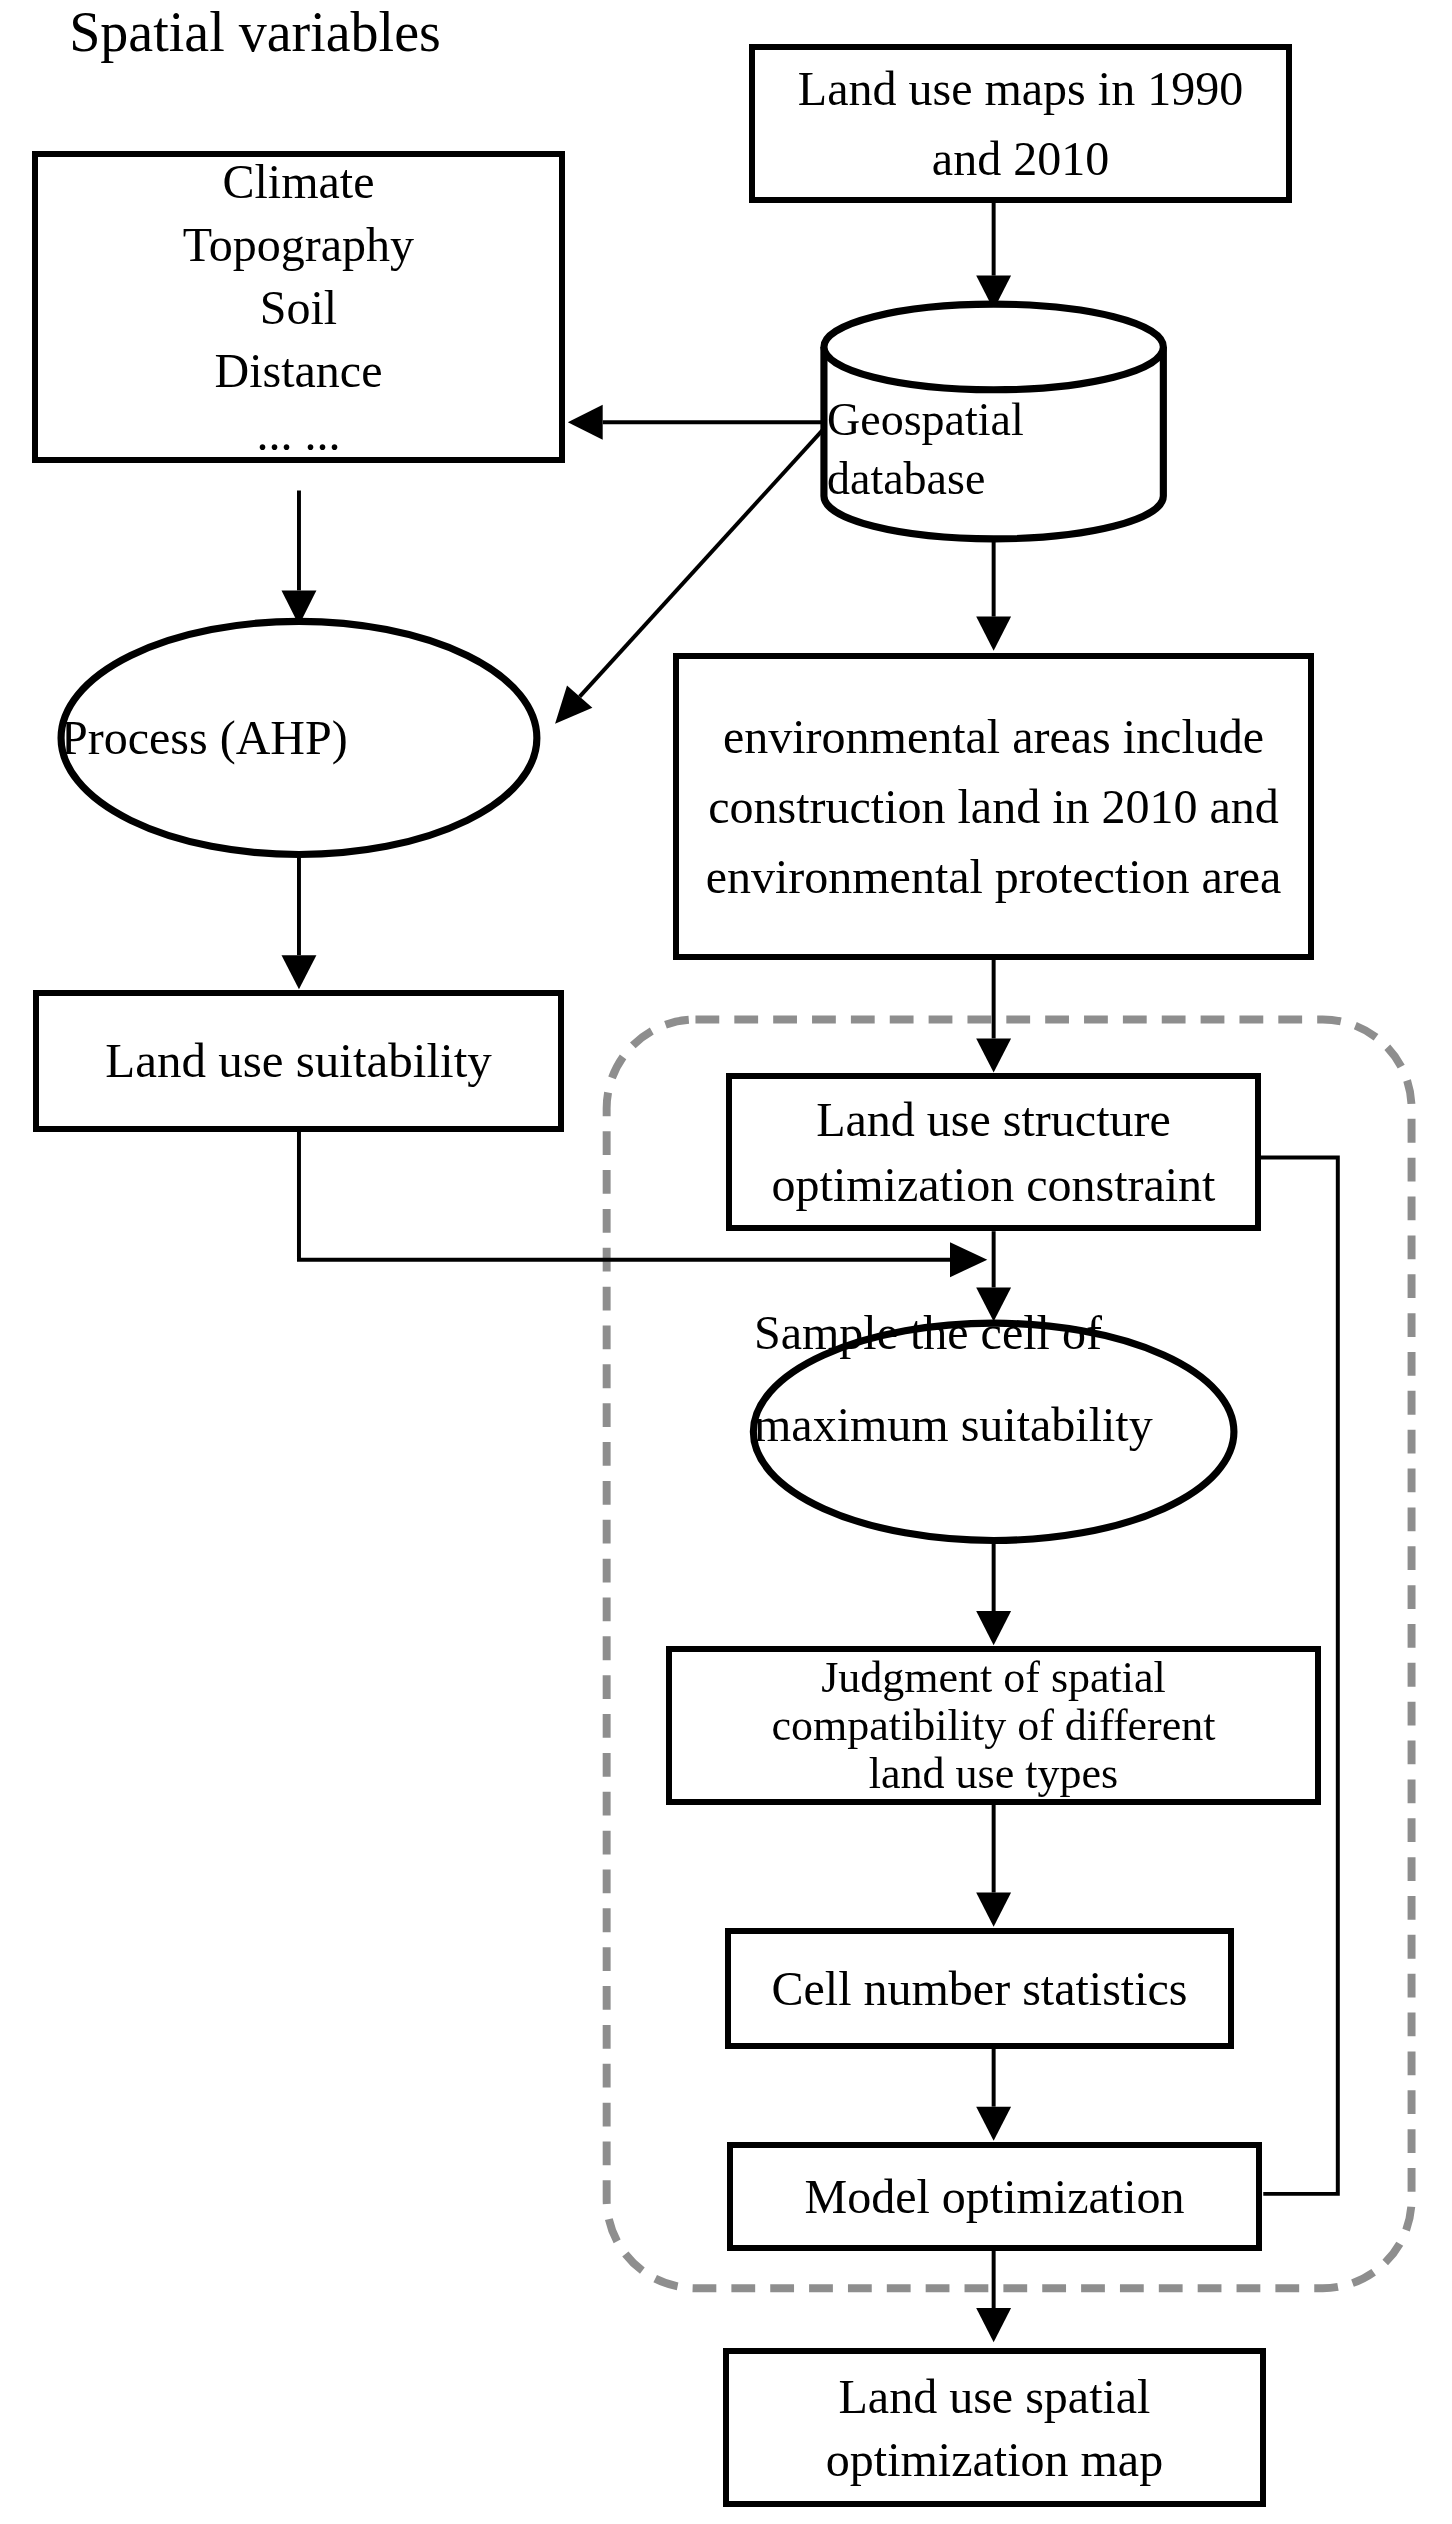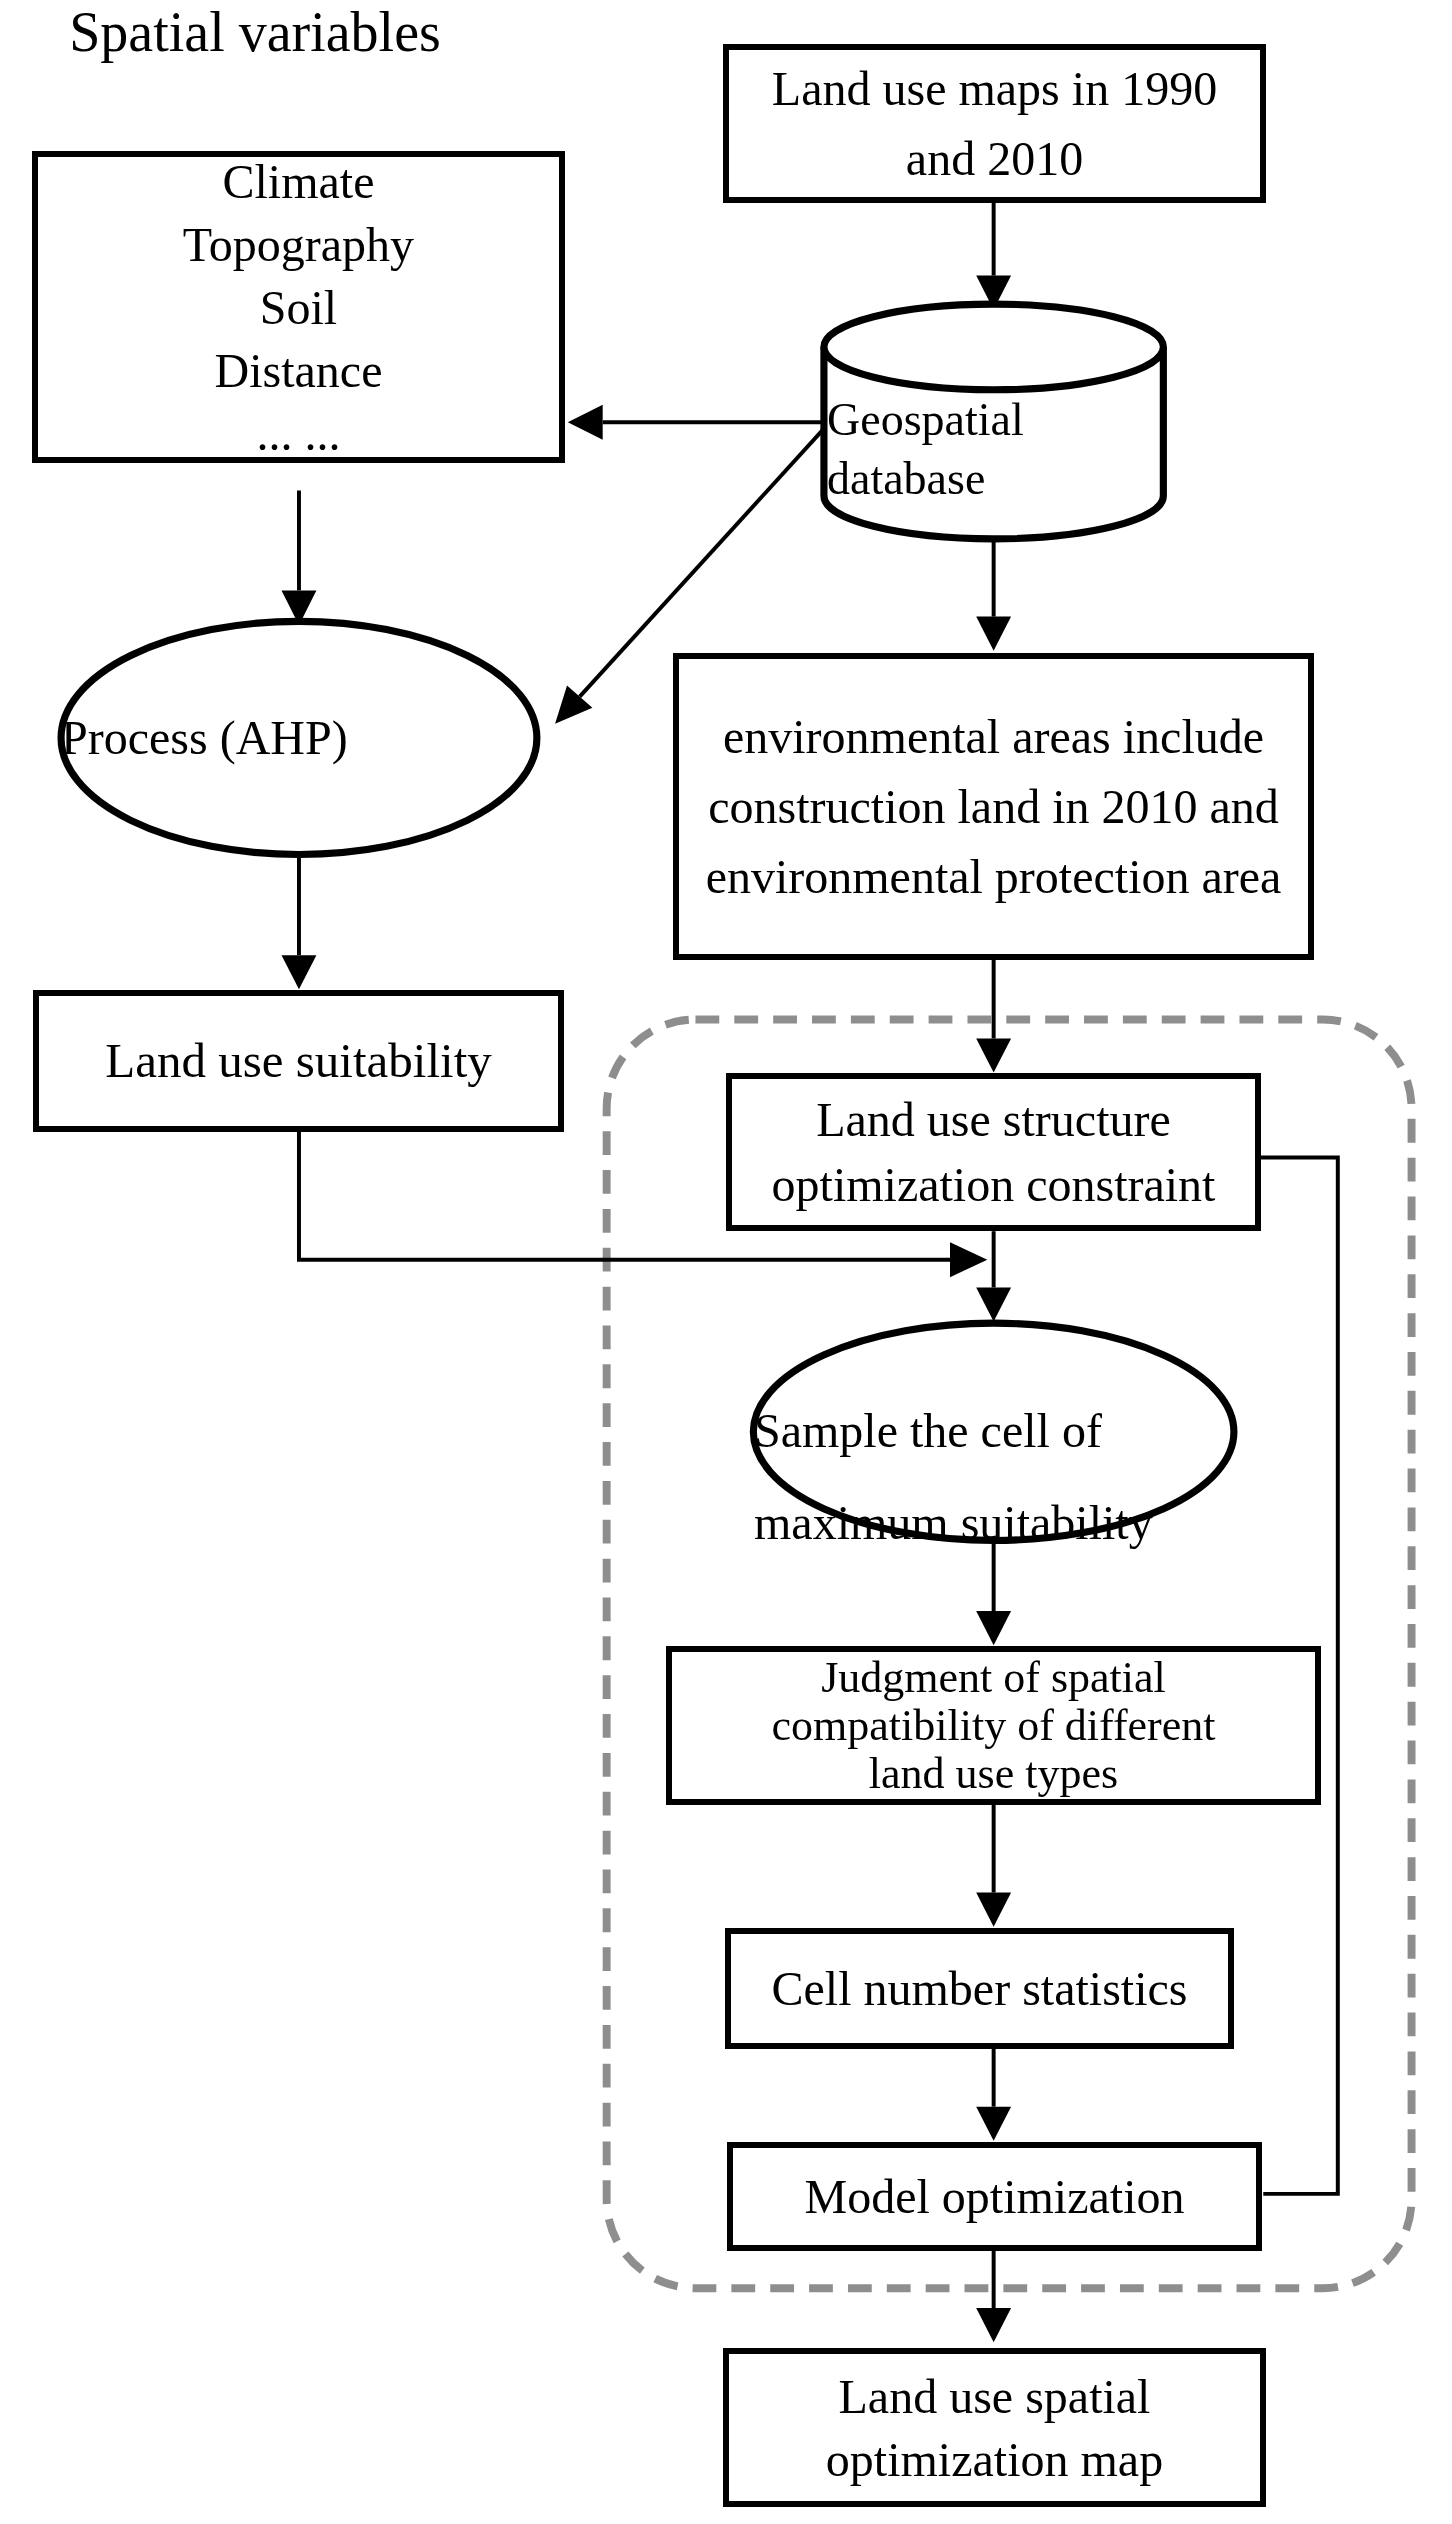--- a/index.html
+++ b/index.html
@@ -106,21 +106,21 @@
   <div class="heading">Spatial variables</div>
 
   <div class="box" style="left:32px;top:151px;width:533px;height:312px;line-height:63px;">
     <span class="ln">Climate</span>
     <span class="ln">Topography</span>
     <span class="ln">Soil</span>
     <span class="ln">Distance</span>
     <span class="ln">... ...</span>
   </div>
 
-  <div class="box" style="left:723px;top:44px;width:543px;height:159px;line-height:62px;gap:8px;">
+  <div class="box" style="left:749px;top:44px;width:543px;height:159px;line-height:62px;gap:8px;">
     <span class="ln">Land use maps in 1990</span>
     <span class="ln">and 2010</span>
   </div>
 
   <div class="overlay" style="left:827px;top:385px;width:333px;height:127px;font-size:46px;line-height:59px;">
     <span class="ln">Geospatial</span>
     <span class="ln">database</span>
   </div>
 
   <div class="overlay" style="left:61px;top:674px;width:476px;height:127px;line-height:62px;">
@@ -135,21 +135,21 @@
 
   <div class="box" style="left:33px;top:990px;width:531px;height:142px;font-size:49px;">
     <span class="ln">Land use suitability</span>
   </div>
 
   <div class="box" style="left:726px;top:1073px;width:535px;height:158px;line-height:65px;">
     <span class="ln">Land use structure</span>
     <span class="ln">optimization constraint</span>
   </div>
 
-  <div class="overlay" style="left:754px;top:1413px;width:481px;height:127px;line-height:62px;gap:30px;">
+  <div class="overlay" style="left:754px;top:1315px;width:481px;height:127px;line-height:62px;gap:30px;">
     <span class="ln">Sample the cell of</span>
     <span class="ln">maximum suitability</span>
   </div>
 
   <div class="box" style="left:666px;top:1646px;width:655px;height:159px;font-size:44px;line-height:48px;">
     <span class="ln">Judgment of spatial</span>
     <span class="ln">compatibility of different</span>
     <span class="ln">land use types</span>
   </div>
 

